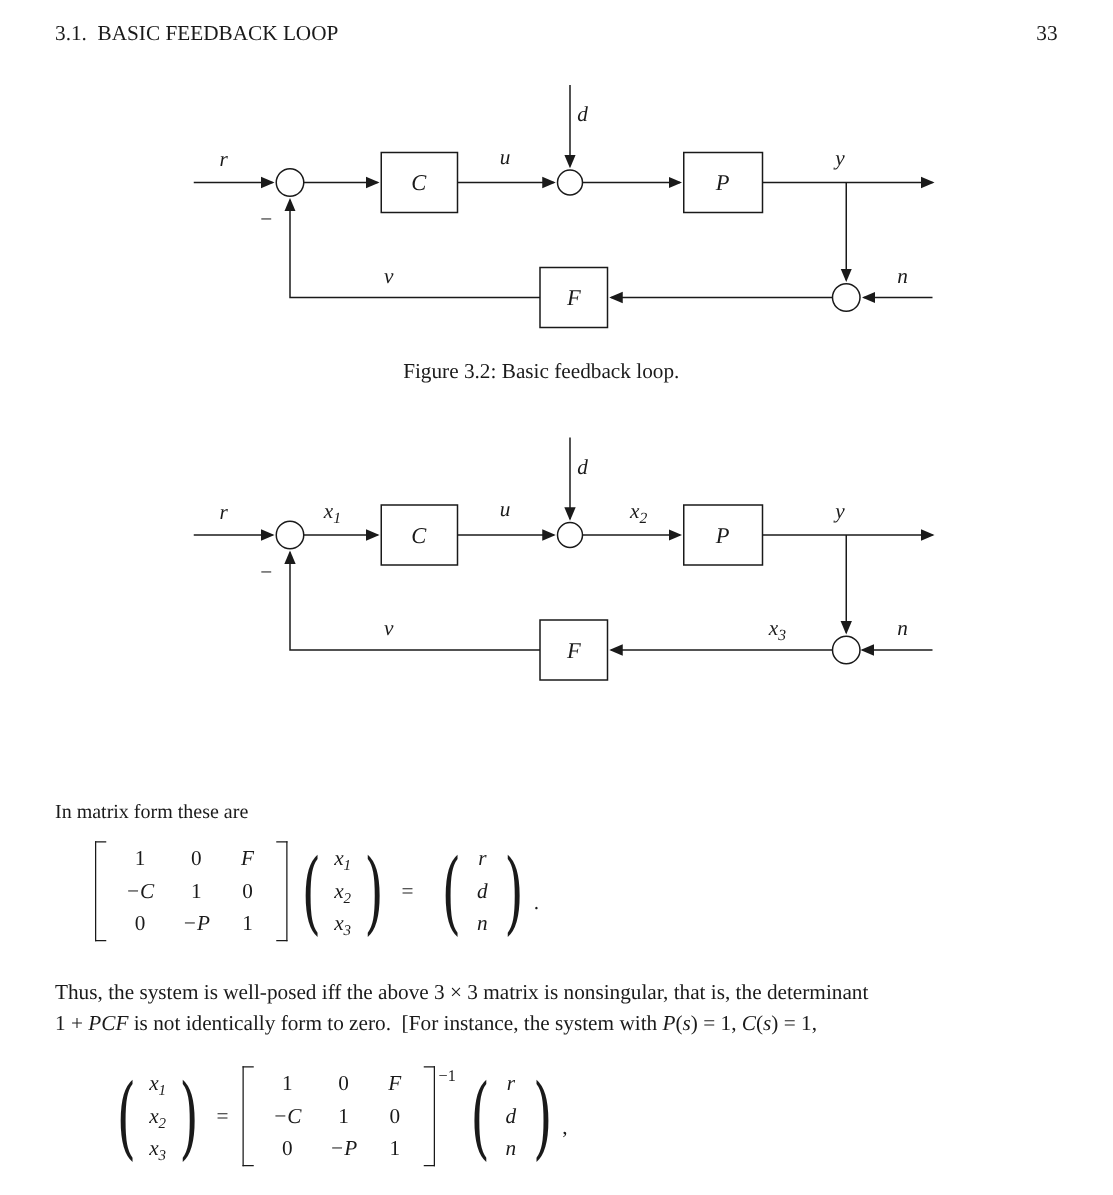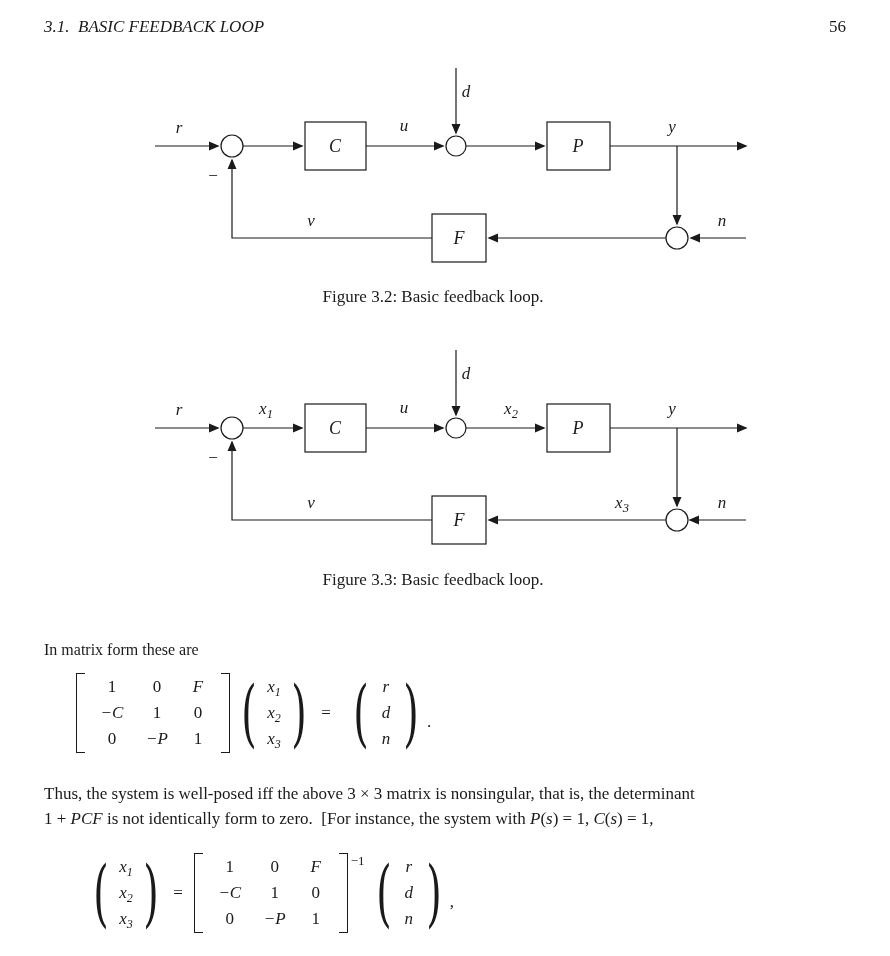--- a/index.html
+++ b/index.html
@@ -6,21 +6,21 @@
   html,body { background:#ffffff; }
   body {
     width:890px; height:956px;
     font-family:"Liberation Serif","DejaVu Serif",serif;
     color:#1a1a1a;
   }
   .page { position:relative; width:890px; height:956px; background:#ffffff; overflow:hidden; }
   .abs { position:absolute; }
   .it { font-style:italic; }
 
-  .header-left { left:44px; top:17px; font-size:17px; font-style:italic; white-space:pre; }
+  .header-left { left:44px; top:17px; font-size:17px; white-space:pre; }
   .header-right { right:44px; top:17px; font-size:17px; }
 
   .caption { left:0; width:866px; text-align:center; font-size:17px; }
 
   .intro { left:44px; top:641px; font-size:16px; }
   .para { left:44px; top:765px; width:812px; font-size:17px;margin-top:16px; }
   .para .pline { line-height:25.4px; white-space:pre-wrap; }
 
   
   .equation { display:flex; align-items:center; font-size:17px; height:84px; }
@@ -46,21 +46,21 @@
   .rel { margin:0 11px; }
   .sup { align-self:flex-start; font-size:13px; margin:2px 0 0 3px; }
   .punct { align-self:center; padding-top:17px; margin-left:5px; }
 </style>
 </head>
 <body>
 
 <div class="page">
 
   <div class="abs header-left">3.1.  BASIC FEEDBACK LOOP</div>
-  <div class="abs header-right">56</div>
+  <div class="abs header-right">33</div>
 
   <svg class="abs" style="left:0; top:55px;" width="890" height="215" viewBox="0 0 890 215">
     <defs>
       <marker id="arr" viewBox="0 0 10 10" refX="8.5" refY="5" markerWidth="9" markerHeight="9" orient="auto-start-reverse">
         <path d="M0,0.8 L10,5 L0,9.2 z" fill="#1a1a1a"></path>
       </marker>
     </defs>
     <g stroke="#1a1a1a" stroke-width="1.2" fill="none">
       <line x1="155" y1="91" x2="218" y2="91" marker-end="url(#arr)"></line>
       <circle cx="232" cy="91" r="11"></circle>
@@ -122,21 +122,20 @@
       <text x="672" y="76">y</text>
       <text x="311" y="170">v</text>
       <text x="622" y="170"><tspan>x</tspan><tspan dy="4" font-size="12.5">3</tspan></text>
       <text x="722" y="170">n</text>
       <text x="213" y="125" font-style="normal">−</text>
       <text x="335" y="96" font-size="18">C</text>
       <text x="578" y="96" font-size="18">P</text>
       <text x="459" y="188" font-size="18">F</text>
     </g>
   </svg>
-  <div class="abs caption" style="top:570px;">Figure 3.3: Basic feedback loop.</div>
 
   <div class="abs intro">In matrix form these are</div>
 
   <div class="abs equation" style="left:76px; top:671px;">
     <div class="sqb l"></div>
     <div class="mat">
       <div class="cell">1</div>
       <div class="cell">0</div>
       <div class="cell it">F</div>
       <div class="cell it">−C</div>

